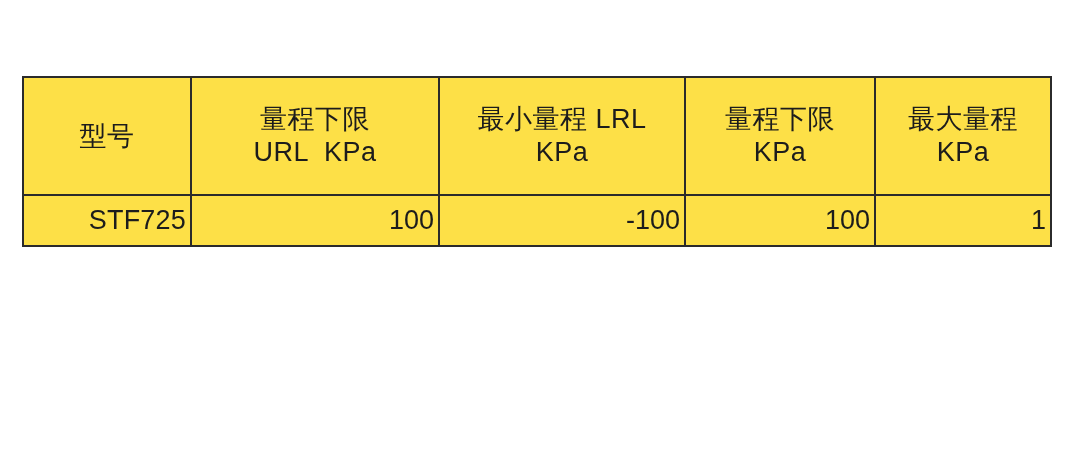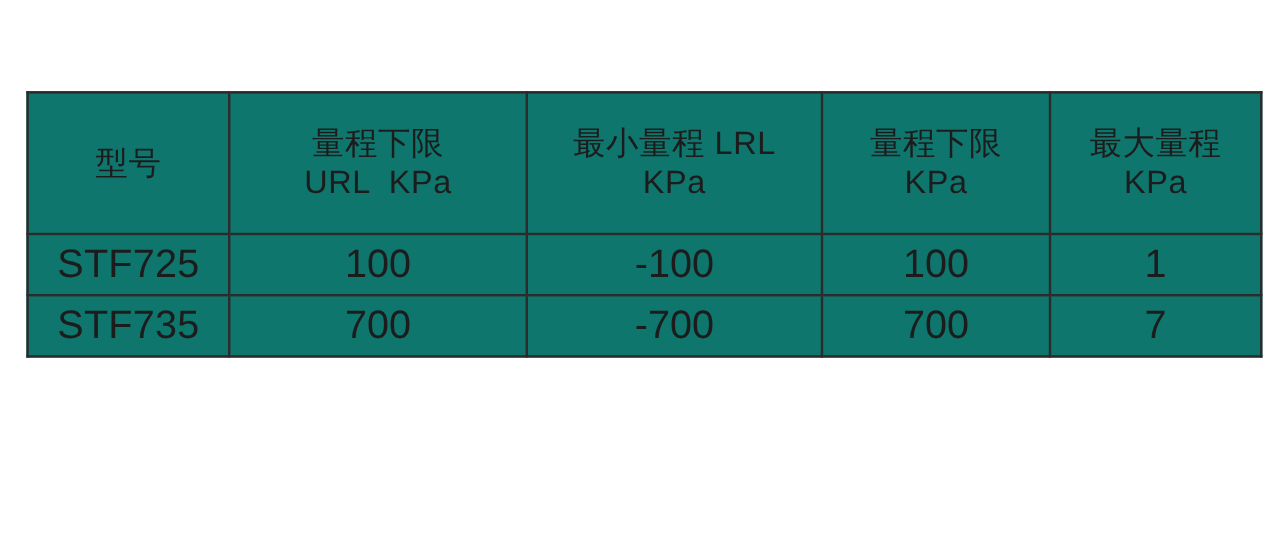--- a/index.html
+++ b/index.html
@@ -19,39 +19,40 @@
     width: 1071px;
     height: 455px;
   }
   .spec-table {
     position: absolute;
     left: 22px;
     top: 76px;
     width: 1028px;
     border-collapse: collapse;
     table-layout: fixed;
-    background: #0f766e;
+    background: #fde047;
   }
   .spec-table td {
     border: 2px solid #2b2b2b;
     text-align: center;
     vertical-align: middle;
     font-size: 27px;
     line-height: 1.22;
     color: #1c1c1c;
     padding: 2px 4px;
   }
   .spec-table thead td {
     height: 112px;
     font-size: 27px;
     letter-spacing: 0.5px;
   }
   .spec-table tbody td {
     height: 45px;
-    font-size: 33px;
+    font-size: 27px;
+    text-align: right;
   }
   .hdr-line {
     display: block;
     white-space: pre;
   }
   .col-model { width: 168px; }
   .col-url   { width: 248px; }
   .col-lrl   { width: 246px; }
   .col-max   { width: 190px; }
   .col-min   { width: 176px; }
@@ -96,22 +97,15 @@
       </tr>
     </thead>
     <tbody>
       <tr>
         <td class="model-cell">STF725</td>
         <td>100</td>
         <td>-100</td>
         <td>100</td>
         <td>1</td>
       </tr>
-      <tr>
-        <td class="model-cell">STF735</td>
-        <td>700</td>
-        <td>-700</td>
-        <td>700</td>
-        <td>7</td>
-      </tr>
     </tbody>
   </table>
 </div>
 
 </body></html>

